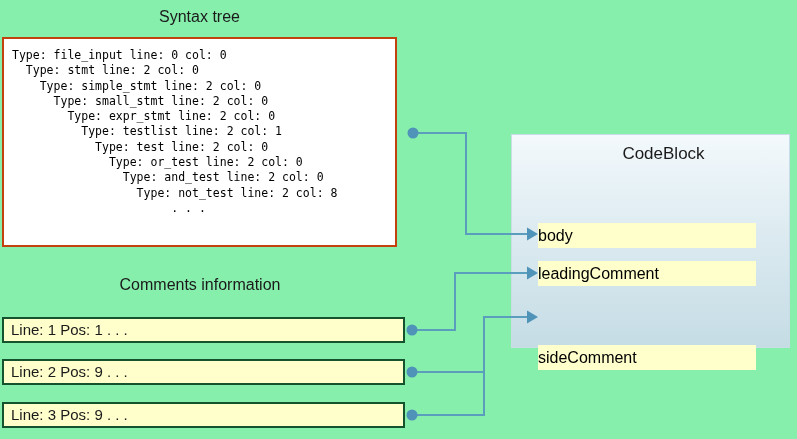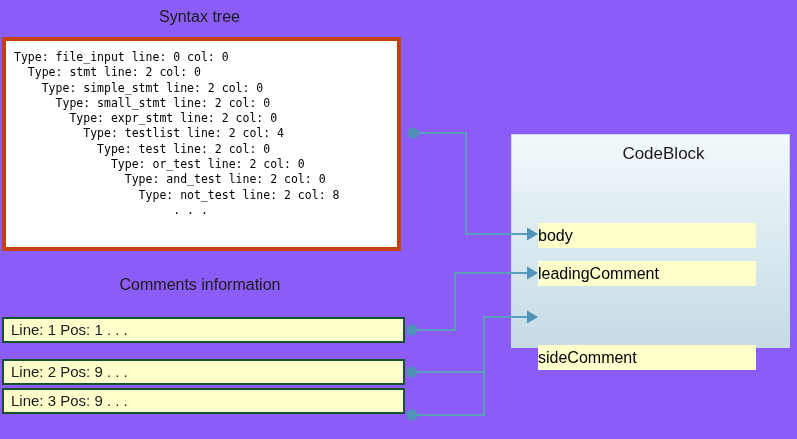--- a/index.html
+++ b/index.html
@@ -1,39 +1,39 @@
 <!DOCTYPE html>
 <html><head>
 <meta charset="utf-8">
 <style>
   html, body { margin: 0; padding: 0; background: #ffffff; }
   #canvas {
     position: relative;
     width: 797px;
     height: 439px;
-    background: #8b5cf6;
+    background: #86efac;
     font-family: "Liberation Sans", sans-serif;
     overflow: hidden;
   }
   .section-title {
     position: absolute;
     text-align: center;
     font-size: 16px;
     color: #1a1a1a;
     font-weight: 400;
   }
   #syntax-tree-title { left: 2px; top: 8px; width: 395px; }
   #comments-title   { left: 2px; top: 276px; width: 396px; }
 
   #syntax-tree-box {
     position: absolute;
     left: 2px; top: 37px;
     width: 391px; height: 206px;
     background: #ffffff;
-    border: 4px solid #c2410c;
+    border: 2px solid #c2410c;
   }
   #syntax-tree-text {
     margin: 0;
     padding: 9px 0 0 8px;
     font-family: "DejaVu Sans Mono", "Liberation Mono", monospace;
     font-size: 11.5px;
     line-height: 15.3px;
     color: #000000;
   }
   .tree-line { white-space: pre; }
@@ -45,21 +45,21 @@
     background: #ffffcc;
     border: 2px solid #14532d;
     font-size: 15px;
     line-height: 22px;
     color: #1a1a1a;
     padding-left: 7px;
     box-sizing: content-box;
   }
   #comment-box-1 { top: 317px; }
   #comment-box-2 { top: 359px; }
-  #comment-box-3 { top: 388px; }
+  #comment-box-3 { top: 402px; }
 
   #codeblock-box {
     position: absolute;
     left: 511px; top: 134px;
     width: 279px; height: 214px;
     background: linear-gradient(180deg, #f3f9fc 0%, #ddebf1 45%, #c5dce5 100%);
     border: 1px solid #c9dde6;
     box-sizing: border-box;
   }
   #codeblock-title {
@@ -100,21 +100,21 @@
 
   <div id="syntax-tree-title" class="section-title">Syntax tree</div>
 
   <div id="syntax-tree-box">
     <div id="syntax-tree-text">
       <div class="tree-line">Type: file_input line: 0 col: 0</div>
       <div class="tree-line">  Type: stmt line: 2 col: 0</div>
       <div class="tree-line">    Type: simple_stmt line: 2 col: 0</div>
       <div class="tree-line">      Type: small_stmt line: 2 col: 0</div>
       <div class="tree-line">        Type: expr_stmt line: 2 col: 0</div>
-      <div class="tree-line">          Type: testlist line: 2 col: 4</div>
+      <div class="tree-line">          Type: testlist line: 2 col: 1</div>
       <div class="tree-line">            Type: test line: 2 col: 0</div>
       <div class="tree-line">              Type: or_test line: 2 col: 0</div>
       <div class="tree-line">                Type: and_test line: 2 col: 0</div>
       <div class="tree-line">                  Type: not_test line: 2 col: 8</div>
       <div class="tree-line">                       . . .</div>
     </div>
   </div>
 
   <div id="comments-title" class="section-title">Comments information</div>
 

